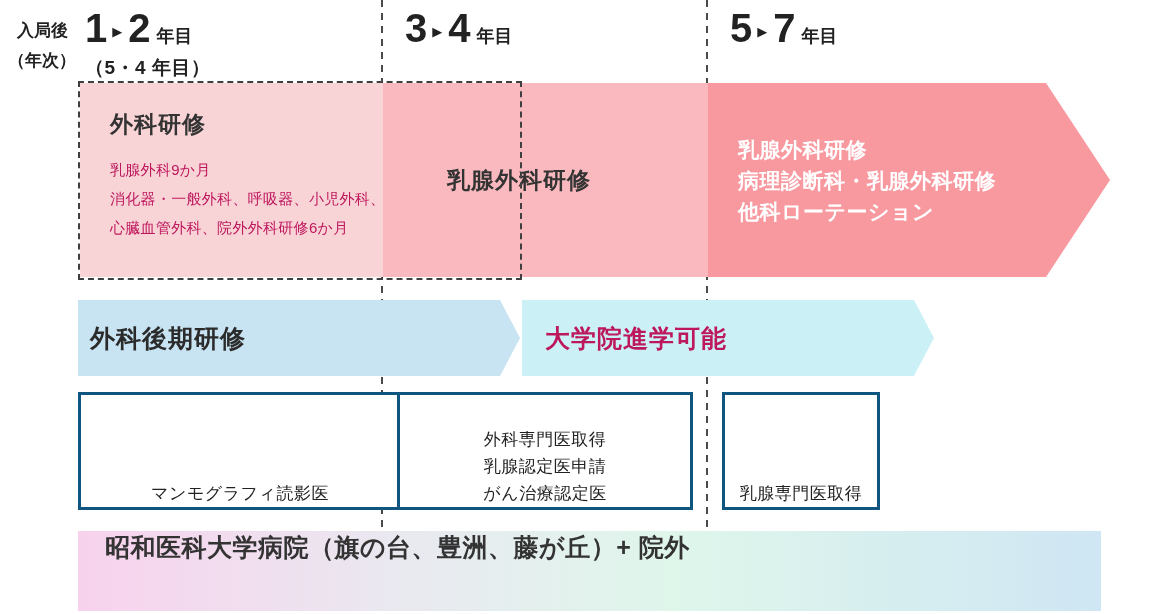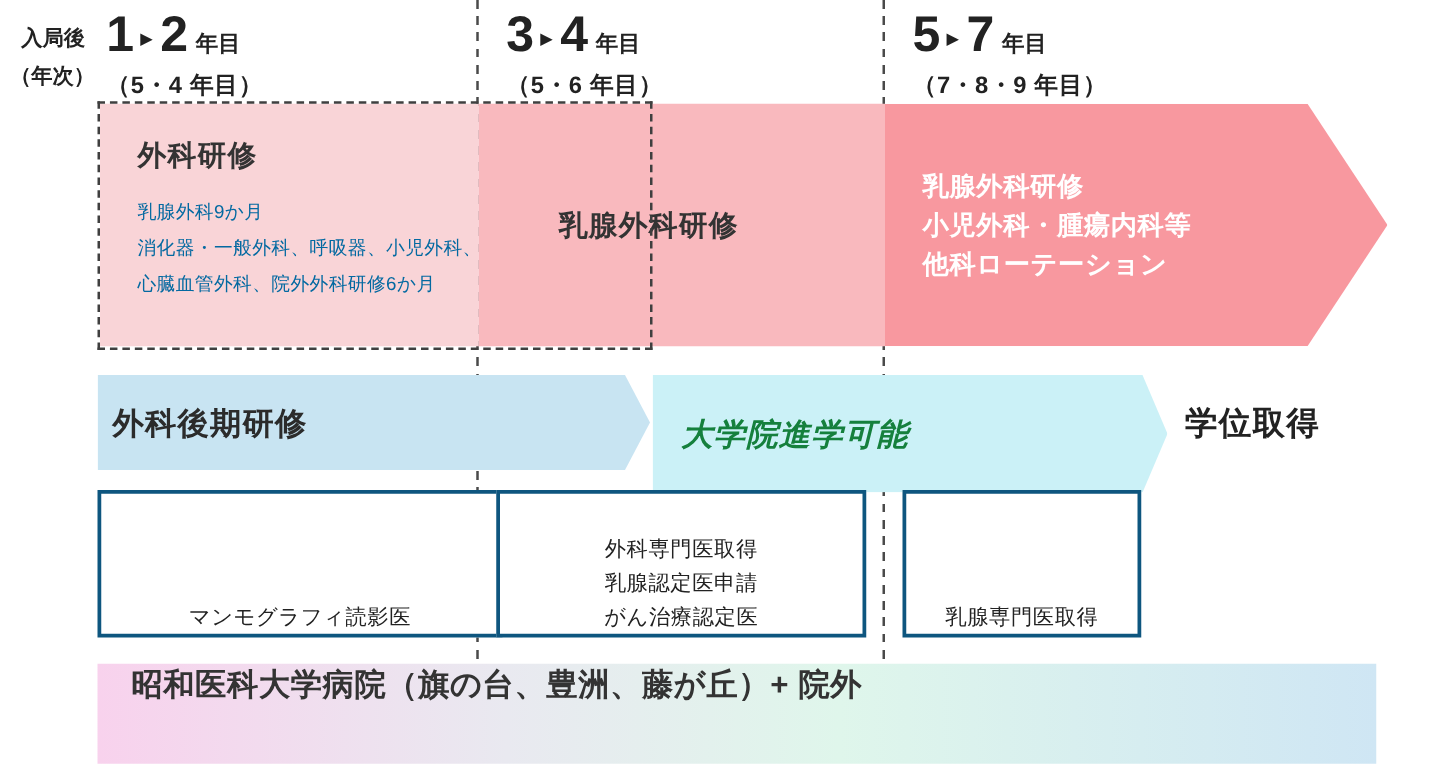--- a/index.html
+++ b/index.html
@@ -23,54 +23,54 @@
   .period-main{display:flex;align-items:baseline;font-weight:bold;}
   .num{font-size:40px;line-height:40px;letter-spacing:-1px;}
   .tri{font-size:13px;align-self:center;margin:0 6px;position:relative;top:3px;}
   .unit{font-size:18px;margin-left:7px;}
   .period-sub{font-size:19px;font-weight:bold;margin-top:7px;letter-spacing:0.5px;}
 
   
   .pink-seg1{position:absolute;left:80px;top:83px;width:303px;height:194px;z-index:2;
     background:var(--pink-light,#f9d4d7);box-sizing:border-box;padding:26px 0 18px 30px;white-space:nowrap;overflow:visible;}
   .pink-title{font-size:23px;font-weight:bold;color:#333;margin-bottom:15px;letter-spacing:1px;}
-  .pink-line{font-size:15px;color:#0369a1;line-height:29px;letter-spacing:0.3px;}
+  .pink-line{font-size:15px;color:#be185d;line-height:29px;letter-spacing:0.3px;}
   .pink-seg2{position:absolute;left:383px;top:83px;width:325px;height:194px;z-index:2;
     background:var(--pink-mid,#f9b9be);display:flex;align-items:center;box-sizing:border-box;padding-left:64px;}
   .pink-seg2 .mid-label{font-size:23px;font-weight:bold;color:#333;letter-spacing:1px;}
   .pink-arrow{position:absolute;left:708px;top:83px;width:402px;height:194px;z-index:2;
     background:var(--pink-dark,#f8989f);
     clip-path:polygon(0 0,338px 0,402px 50%,338px 100%,0 100%);
     display:flex;flex-direction:column;justify-content:center;box-sizing:border-box;padding-left:30px;}
   .arrow-line{color:var(--text-white,#fff);font-size:21px;font-weight:bold;line-height:31px;letter-spacing:0.5px;}
   .dash-box{position:absolute;left:78px;top:81px;width:444px;height:199px;z-index:3;
     border:2px dashed #3f3f3f;box-sizing:border-box;pointer-events:none;}
 
   
   .blue-arrow1{position:absolute;left:78px;top:300px;width:442px;height:76px;z-index:2;
     background:var(--blue-light,#c8e4f2);
     clip-path:polygon(0 0,422px 0,442px 50%,422px 100%,0 100%);
     display:flex;align-items:center;box-sizing:border-box;padding-left:12px;
     font-size:25px;font-weight:bold;color:#2b2b2b;letter-spacing:1px;}
-  .cyan-arrow{position:absolute;left:522px;top:300px;width:412px;height:94px;z-index:2;
+  .cyan-arrow{position:absolute;left:522px;top:300px;width:412px;height:76px;z-index:2;
     background:var(--cyan-light,#cbf1f7);
     clip-path:polygon(0 0,392px 0,412px 50%,392px 100%,0 100%);
     display:flex;align-items:center;box-sizing:border-box;padding-left:23px;
-    font-size:25px;font-weight:bold;color:#15803d;letter-spacing:1px;font-style:italic;}
+    font-size:25px;font-weight:bold;color:#be185d;letter-spacing:1px;}
   .degree-label{position:absolute;left:948px;top:300px;height:76px;z-index:2;
     display:flex;align-items:center;font-size:26px;font-weight:bold;color:var(--text-dark,#222);letter-spacing:1px;}
 
   
   .cert{position:absolute;top:392px;height:118px;z-index:2;background:#ffffff;
     border:3px solid var(--box-border,#0e567f);box-sizing:border-box;
     display:flex;flex-direction:column;justify-content:flex-end;align-items:center;
     font-size:17px;color:#222;line-height:27px;text-align:center;letter-spacing:0.5px;}
   .cert1{left:78px;width:324px}
   .cert2{left:397px;width:296px}
-  .cert3{left:722px;width:191px}
+  .cert3{left:722px;width:158px}
 
   
   .hospital{position:absolute;left:78px;top:531px;width:1023px;height:80px;z-index:2;
     background:linear-gradient(90deg,var(--grad-pink,#f8d2ed) 0%,var(--grad-lavender,#e9e9f0) 32%,var(--grad-mint,#dff6eb) 58%,var(--grad-blue,#cfe6f4) 100%);
     display:flex;box-sizing:border-box;padding-left:27px;
     font-size:25px;font-weight:bold;color:#333;letter-spacing:0.5px;}
 </style>
 </head>
 <body>
 
@@ -94,56 +94,53 @@
     <div class="period-sub">（5・4 年目）</div>
   </div>
 
   <div class="period p2">
     <div class="period-main">
       <span class="num">3</span>
       <span class="tri">▶</span>
       <span class="num">4</span>
       <span class="unit">年目</span>
     </div>
-    <div class="period-sub">（5・6 年目）</div>
   </div>
 
   <div class="period p3">
     <div class="period-main">
       <span class="num">5</span>
       <span class="tri">▶</span>
       <span class="num">7</span>
       <span class="unit">年目</span>
     </div>
-    <div class="period-sub">（7・8・9 年目）</div>
   </div>
 
   <div class="pink-seg1">
     <div class="pink-title">外科研修</div>
     <div class="pink-line">乳腺外科9か月</div>
     <div class="pink-line">消化器・一般外科、呼吸器、小児外科、</div>
     <div class="pink-line">心臓血管外科、院外外科研修6か月</div>
   </div>
   <div class="pink-seg2">
     <span class="mid-label">乳腺外科研修</span>
   </div>
   <div class="pink-arrow">
     <div class="arrow-line">乳腺外科研修</div>
-    <div class="arrow-line">小児外科・腫瘍内科等</div>
+    <div class="arrow-line">病理診断科・乳腺外科研修</div>
     <div class="arrow-line">他科ローテーション</div>
   </div>
   <div class="dash-box"></div>
 
   <div class="blue-arrow1">
     <span>外科後期研修</span>
   </div>
   <div class="cyan-arrow">
     <span>大学院進学可能</span>
   </div>
-  <div class="degree-label">学位取得</div>
 
   <div class="cert cert1">
     <div>マンモグラフィ読影医</div>
   </div>
   <div class="cert cert2">
     <div>外科専門医取得</div>
     <div>乳腺認定医申請</div>
     <div>がん治療認定医</div>
   </div>
   <div class="cert cert3">

